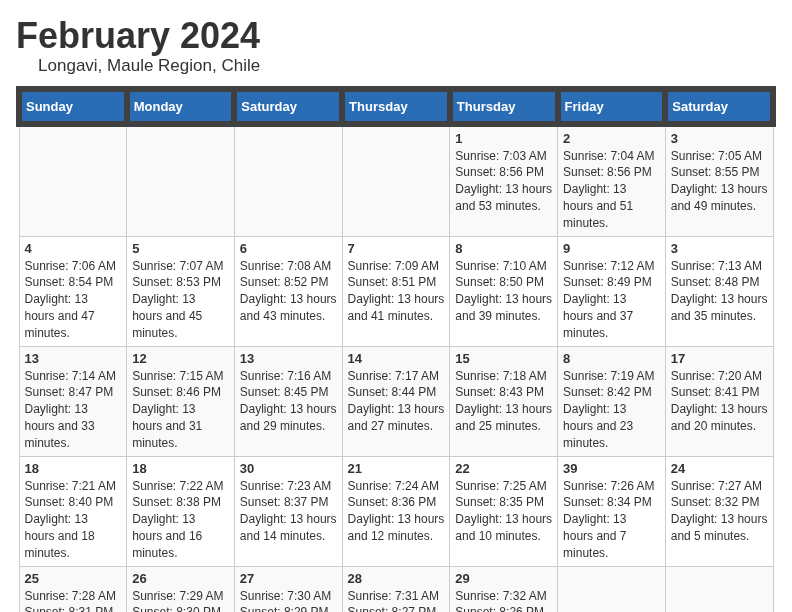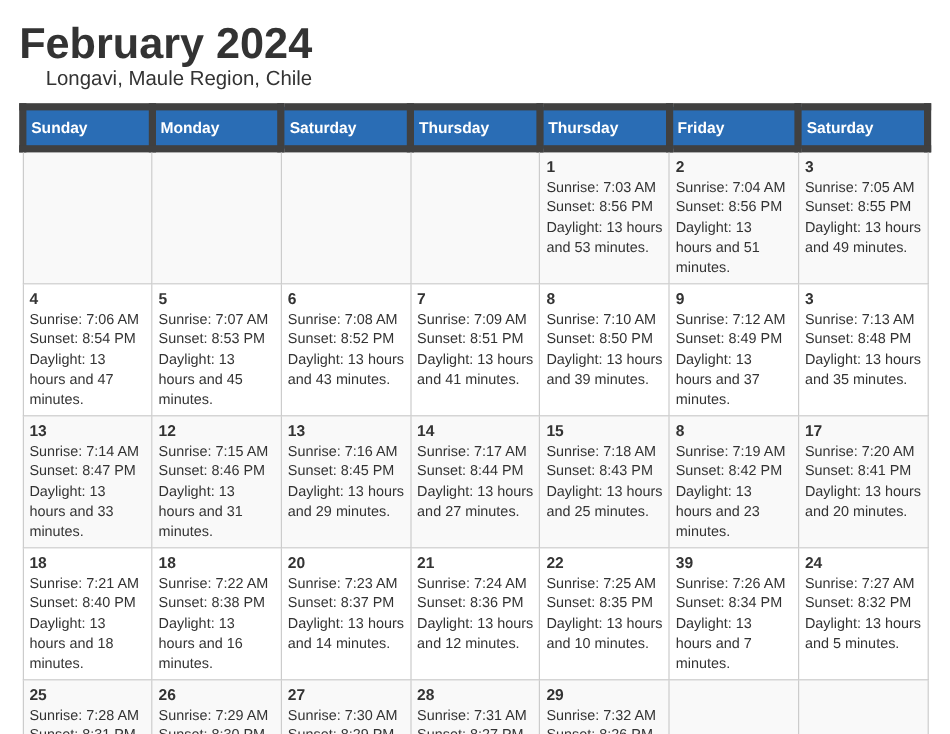--- a/index.html
+++ b/index.html
@@ -201,21 +201,21 @@
       <tr>
         <td>
           <span class="day-num">18</span>
           <div class="day-info">Sunrise: 7:21 AM<br>Sunset: 8:40 PM<br>Daylight: 13 hours and 18 minutes.</div>
         </td>
         <td>
           <span class="day-num">18</span>
           <div class="day-info">Sunrise: 7:22 AM<br>Sunset: 8:38 PM<br>Daylight: 13 hours and 16 minutes.</div>
         </td>
         <td>
-          <span class="day-num">20</span>
+          <span class="day-num">30</span>
           <div class="day-info">Sunrise: 7:23 AM<br>Sunset: 8:37 PM<br>Daylight: 13 hours and 14 minutes.</div>
         </td>
         <td>
           <span class="day-num">21</span>
           <div class="day-info">Sunrise: 7:24 AM<br>Sunset: 8:36 PM<br>Daylight: 13 hours and 12 minutes.</div>
         </td>
         <td>
           <span class="day-num">22</span>
           <div class="day-info">Sunrise: 7:25 AM<br>Sunset: 8:35 PM<br>Daylight: 13 hours and 10 minutes.</div>
         </td>

